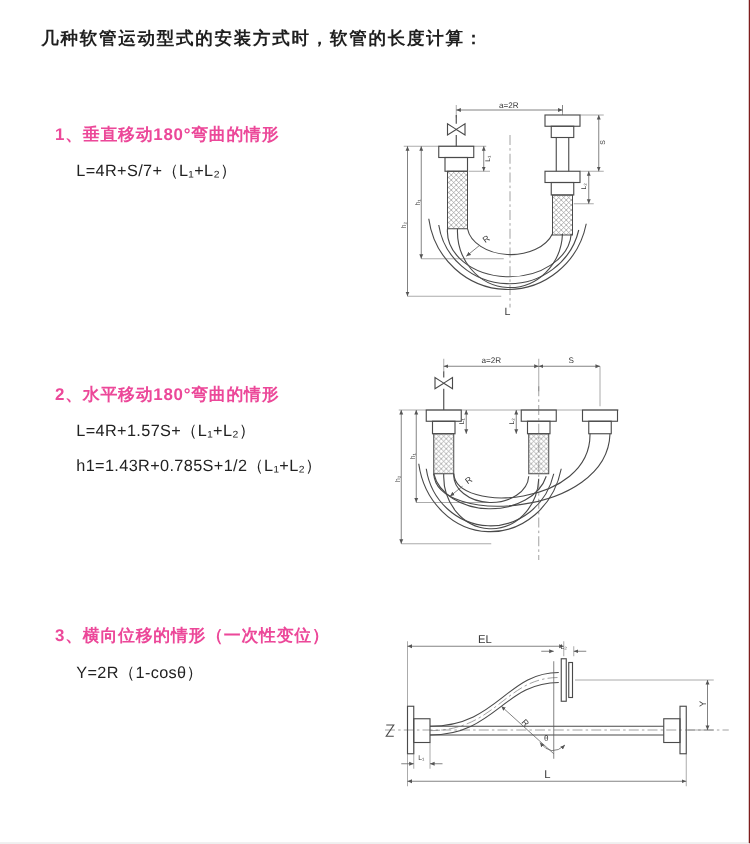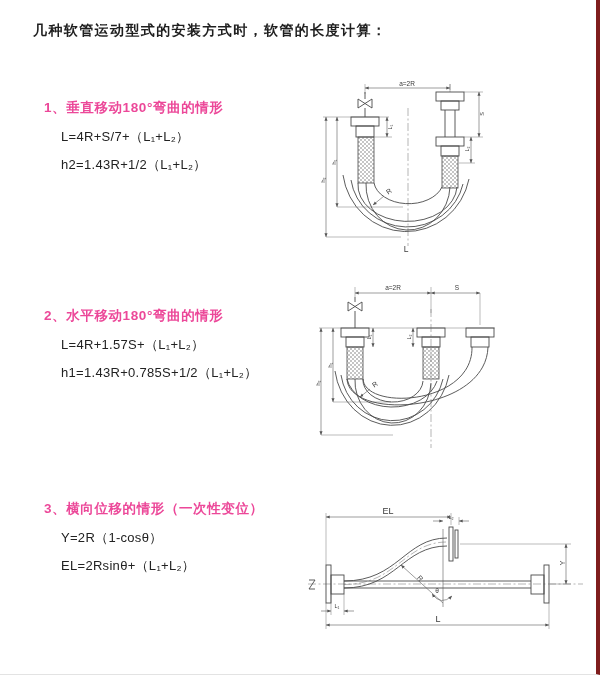--- a/index.html
+++ b/index.html
@@ -1,19 +1,19 @@
 <!DOCTYPE html>
 <html><head>
 <meta charset="utf-8">
 <style>
   html,body{margin:0;padding:0;background:#ffffff;}
   .page{
     position:relative;width:600px;height:675px;background:#ffffff;overflow:hidden;
     font-family:"Liberation Sans","DejaVu Sans",sans-serif;color:#2b2b2b;
-    border-right:4px solid #7f1d1d;border-bottom:1px solid #e3e3e3;box-sizing:border-box;
+    border-right:1px solid #7f1d1d;border-bottom:1px solid #e3e3e3;box-sizing:border-box;
   }
   .title{
     position:absolute;left:33px;top:22px;font-size:14px;letter-spacing:1.4px;
     color:#1f1f1f;font-weight:bold;white-space:nowrap;
   }
   .sec{position:absolute;left:44px;}
   .sec .heading{font-size:13.5px;line-height:16px;color:#ec4899;font-weight:bold;letter-spacing:0.6px;white-space:nowrap;}
   .sec .formula{font-size:13px;line-height:15px;margin:13px 0 0 17px;color:#222;letter-spacing:0.3px;white-space:nowrap;}
   svg{position:absolute;overflow:visible;}
   svg text{font-family:"Liberation Sans","DejaVu Sans",sans-serif;fill:#3a3a3a;}
@@ -25,33 +25,31 @@
 </head>
 <body>
 
 <div class="page">
 
   <div class="title">几种软管运动型式的安装方式时，软管的长度计算：</div>
 
   <div class="sec" style="top:100px;">
     <div class="heading">1、垂直移动180°弯曲的情形</div>
     <div class="formula">L=4R+S/7+（L₁+L₂）</div>
-    <div class="formula">h2=1.43R+1/2（L₁+L₂）</div>
   </div>
 
   <div class="sec" style="top:308px;">
     <div class="heading">2、水平移动180°弯曲的情形</div>
     <div class="formula">L=4R+1.57S+（L₁+L₂）</div>
     <div class="formula">h1=1.43R+0.785S+1/2（L₁+L₂）</div>
   </div>
 
   <div class="sec" style="top:501px;">
     <div class="heading">3、横向位移的情形（一次性变位）</div>
     <div class="formula">Y=2R（1-cosθ）</div>
-    <div class="formula">EL=2Rsinθ+（L₁+L₂）</div>
   </div>
 
   <svg style="left:313px;top:80px;" width="195" height="175" viewBox="0 0 195 175">
     <defs>
       <marker id="m1" viewBox="0 0 8 8" refX="7" refY="4" markerWidth="7" markerHeight="7" orient="auto-start-reverse">
         <path d="M0,1 L7,4 L0,7 z" fill="#555"></path>
       </marker>
       <pattern id="b1" width="4" height="4" patternUnits="userSpaceOnUse">
         <path d="M0,4 L4,0 M0,0 L4,4" stroke="#8a8a8a" stroke-width="0.5"></path>
       </pattern>

